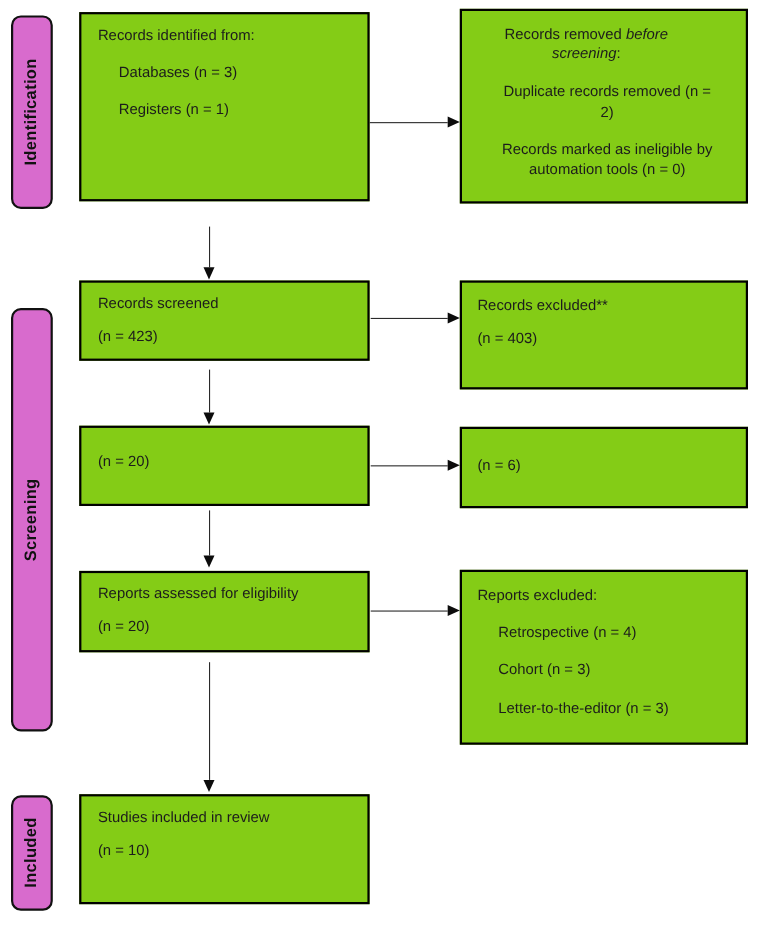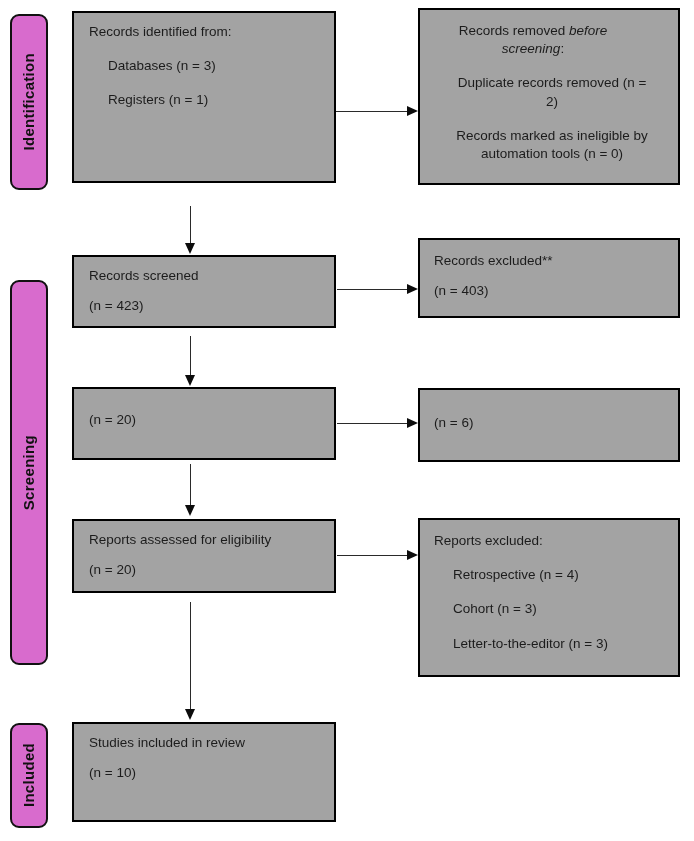--- a/index.html
+++ b/index.html
@@ -2,21 +2,21 @@
 <html><head>
 <meta charset="utf-8">
 <style>
   html,body { margin:0; padding:0; background:#ffffff; }
   .canvas {
     position:relative; width:694px; height:841px; background:#fff;
     font-family:"Liberation Sans","DejaVu Sans",sans-serif;
     color:#1c1c1c; font-size:13.5px; line-height:1.35;
   }
   .box {
-    position:absolute; background:#a3a3a3; border:2.5px solid #000;
+    position:absolute; background:#84cc16; border:2.5px solid #000;
     box-sizing:border-box;
   }
   .box.main  { left:72px;  width:264px; padding:10px 10px 0 15px; }
   .box.side  { left:418px; width:262px; padding:12px 8px 0 14px; }
   .box-label { margin:0; }
   .box-count { margin-top:12px; }
   .box-title { margin:0; }
   .box-item  { margin-top:16px; margin-left:19px; }
   .narrow    { max-width:198px;text-align:center; }
   .pad-top-big { padding-top:38px; }
@@ -85,21 +85,21 @@
   </div>
 
   <div class="box side" style="top:8px;height:177px;">
     <div class="box-title narrow">
       <span>Records removed </span><i>before screening</i><span>:</span>
     </div>
     <div class="box-item narrow">Duplicate records removed (n = 2)</div>
     <div class="box-item narrow">Records marked as ineligible by automation tools (n = 0)</div>
   </div>
 
-  <div class="box side" style="top:238px;height:80px;">
+  <div class="box side" style="top:255px;height:99px;">
     <div class="box-label">Records excluded**</div>
     <div class="box-count">(n = 403)</div>
   </div>
 
   <div class="box side" style="top:388px;height:74px;">
     <div class="box-count">(n = 6)</div>
   </div>
 
   <div class="box side" style="top:518px;height:159px;">
     <div class="box-title">Reports excluded:</div>

